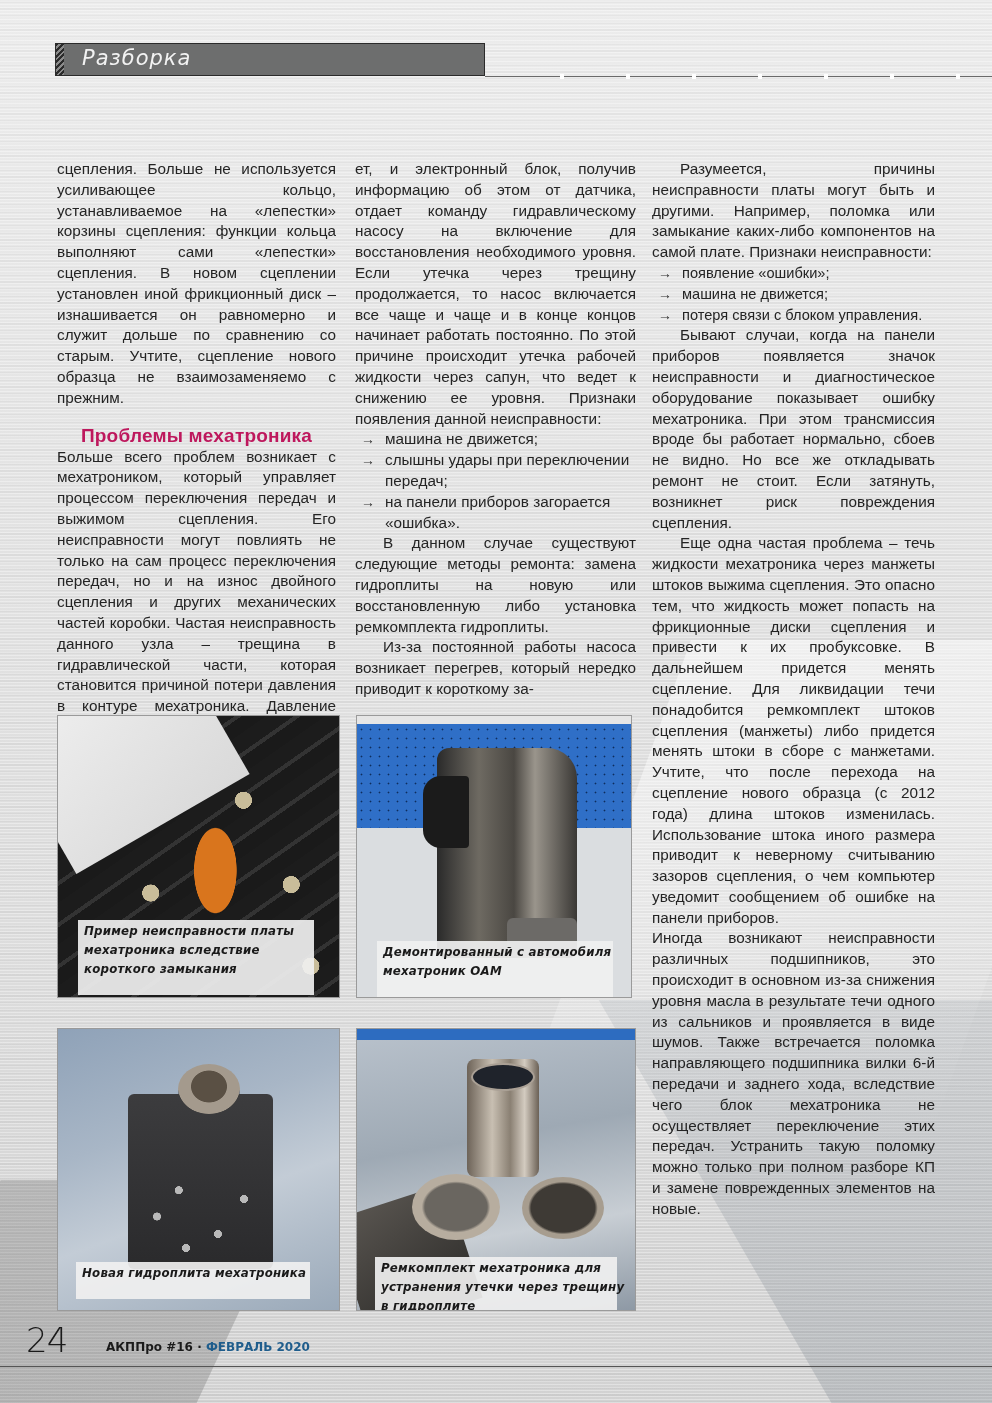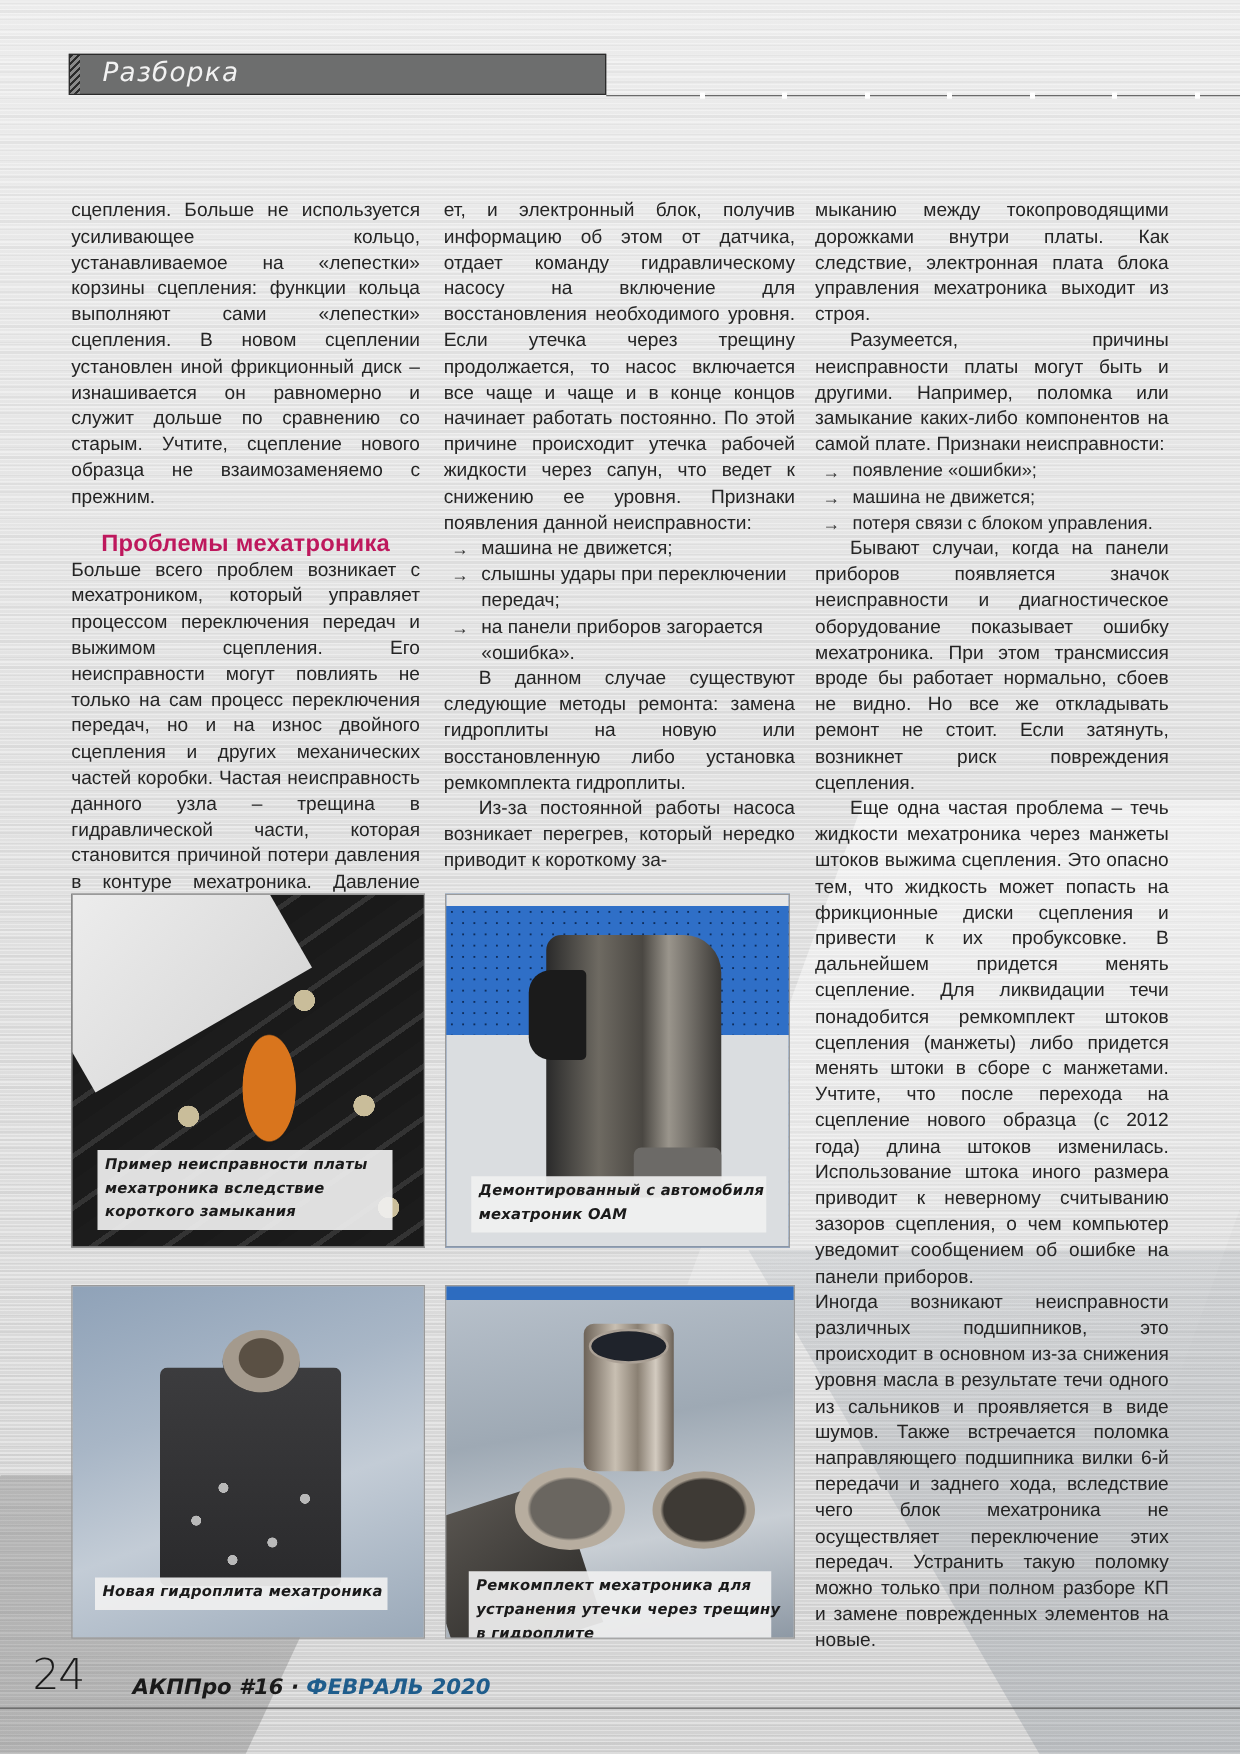--- a/index.html
+++ b/index.html
@@ -126,36 +126,36 @@
     background: radial-gradient(ellipse at 50% 50%, #6a6660 0 50%, #b7ad9f 55% 75%, #5b554d 80%); }
   .p4 .ring1 { left: 55px; top: 145px; width: 88px; height: 66px; }
   .p4 .ring2 { left: 165px; top: 148px; width: 82px; height: 62px;
     background: radial-gradient(ellipse at 50% 50%, #3e3a35 0 55%, #a79d8f 60% 78%, #4f4a44 82%); }
   .p4 .base { position: absolute; left: -10px; top: 170px; width: 120px; height: 120px;
     background: linear-gradient(160deg, #5a5651, #2a2927); transform: rotate(-18deg); }
 
   .caption {
     position: absolute; background: rgba(240,240,240,0.92);
     font-family: "DejaVu Sans", sans-serif; font-style: italic; font-weight: bold;
-    font-size: 11.8px; line-height: 19px; color: #1a1a1a; padding: 2px 8px 5px 6px;
+    font-size: 11.8px; line-height: 19px; color: #1a1a1a; padding: 2px 8px 16px 6px;
     letter-spacing: 0.2px; white-space: nowrap;
   }
   .p1 .caption { left: 20px; top: 204px; width: 222px; }
   .p2 .caption { left: 20px; top: 225px; width: 222px; }
   .p3 .caption { left: 18px; top: 233px; width: 220px; }
   .p4 .caption { left: 18px; top: 210px; width: 228px; margin-top: 18px; }
 
   
   .page-number {
     position: absolute; left: 26px; top: 1320px; font-family: "DejaVu Sans", sans-serif;
     font-size: 34px; font-weight: 200; color: #1a1a1a; letter-spacing: -1px; text-align: center;
   }
   .footer-mag {
     position: absolute; left: 106px; top: 1340px; font-family: "DejaVu Sans", sans-serif;
-    font-weight: bold; font-style: italic; font-size: 17px; color: #1a1a1a; white-space: nowrap;
+    font-weight: bold; font-size: 12px; color: #1a1a1a; white-space: nowrap;
   }
   .footer-mag .date { color: #1f5d8c; }
   .footer-line {
     position: absolute; left: 0; top: 1366px; width: 992px; height: 1px; background: #555;
   }
 </style>
 </head>
 <body>
 
 <div class="bg-shape a"></div>
@@ -180,21 +180,20 @@
   <ul>
     <li><span class="arrow">→</span><span>машина не движется;</span></li>
     <li><span class="arrow">→</span><span>слышны удары при переключении передач;</span></li>
     <li><span class="arrow">→</span><span>на панели приборов загорается «ошибка».</span></li>
   </ul>
   <p class="indent">В данном случае существуют следующие методы ремонта: замена гидроплиты на новую или восстановленную либо установка ремкомплекта гидроплиты.</p>
   <p class="indent">Из-за постоянной работы насоса возникает перегрев, который нередко приводит к короткому за-</p>
 </div>
 
 <div class="col c3">
-  <p>мыканию между токопроводящими дорожками внутри платы. Как следствие, электронная плата блока управления мехатроника выходит из строя.</p>
   <p class="indent">Разумеется, причины неисправности платы могут быть и другими. Например, поломка или замыкание каких-либо компонентов на самой плате. Признаки неисправности:</p>
   <ul>
     <li><span class="arrow">→</span><span>появление «ошибки»;</span></li>
     <li><span class="arrow">→</span><span>машина не движется;</span></li>
     <li><span class="arrow">→</span><span>потеря связи с блоком управления.</span></li>
   </ul>
   <p class="indent">Бывают случаи, когда на панели приборов появляется значок неисправности и диагностическое оборудование показывает ошибку мехатроника. При этом трансмиссия вроде бы работает нормально, сбоев не видно. Но все же откладывать ремонт не стоит. Если затянуть, возникнет риск повреждения сцепления.</p>
   <p class="indent">Еще одна частая проблема – течь жидкости мехатроника через манжеты штоков выжима сцепления. Это опасно тем, что жидкость может попасть на фрикционные диски сцепления и привести к их пробуксовке. В дальнейшем придется менять сцепление. Для ликвидации течи понадобится ремкомплект штоков сцепления (манжеты) либо придется менять штоки в сборе с манжетами. Учтите, что после перехода на сцепление нового образца (с 2012 года) длина штоков изменилась. Использование штока иного размера приводит к неверному считыванию зазоров сцепления, о чем компьютер уведомит сообщением об ошибке на панели приборов.</p>
   <p>Иногда возникают неисправности различных подшипников, это происходит в основном из-за снижения уровня масла в результате течи одного из сальников и проявляется в виде шумов. Также встречается поломка направляющего подшипника вилки 6-й передачи и заднего хода, вследствие чего блок мехатроника не осуществляет переключение этих передач. Устранить такую поломку можно только при полном разборе КП и замене поврежденных элементов на новые.</p>
 </div>

